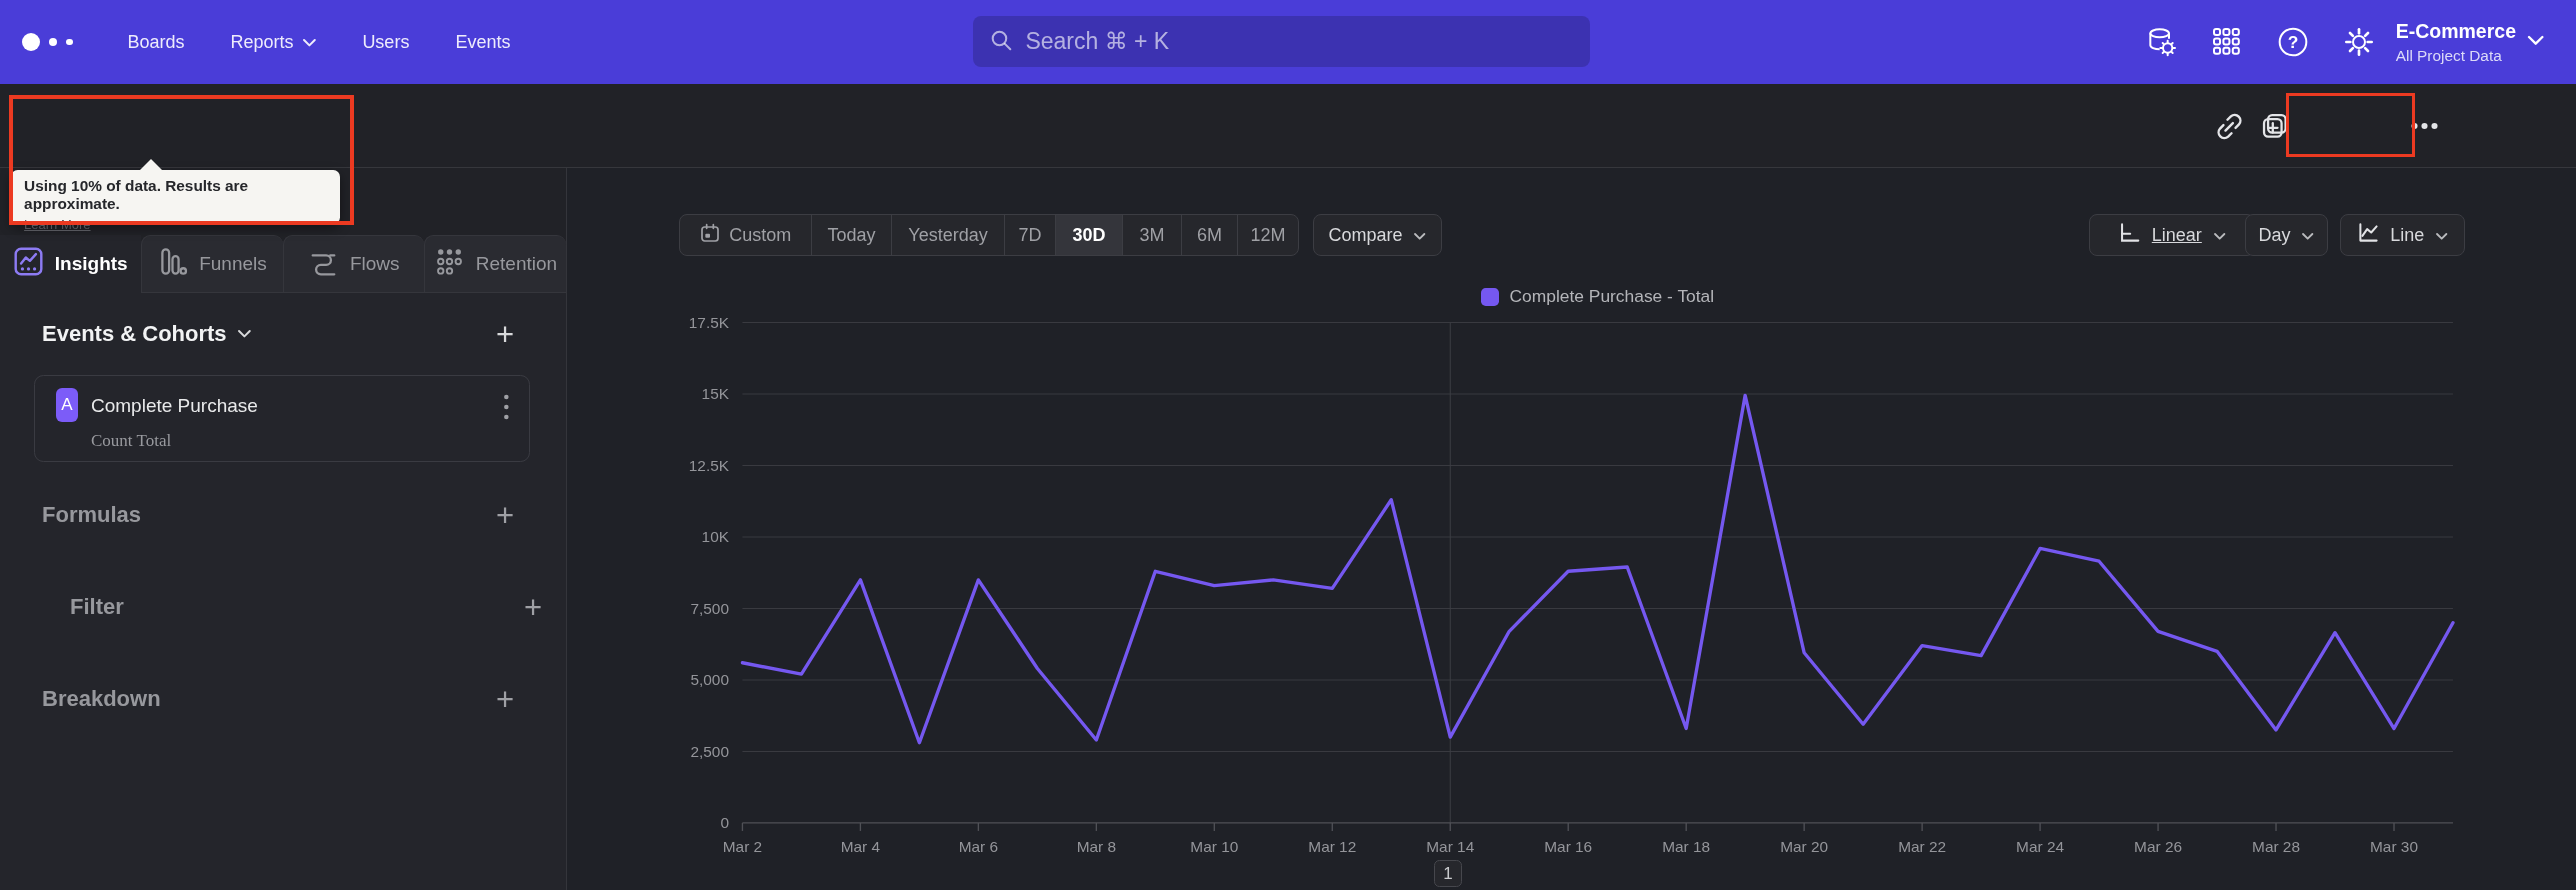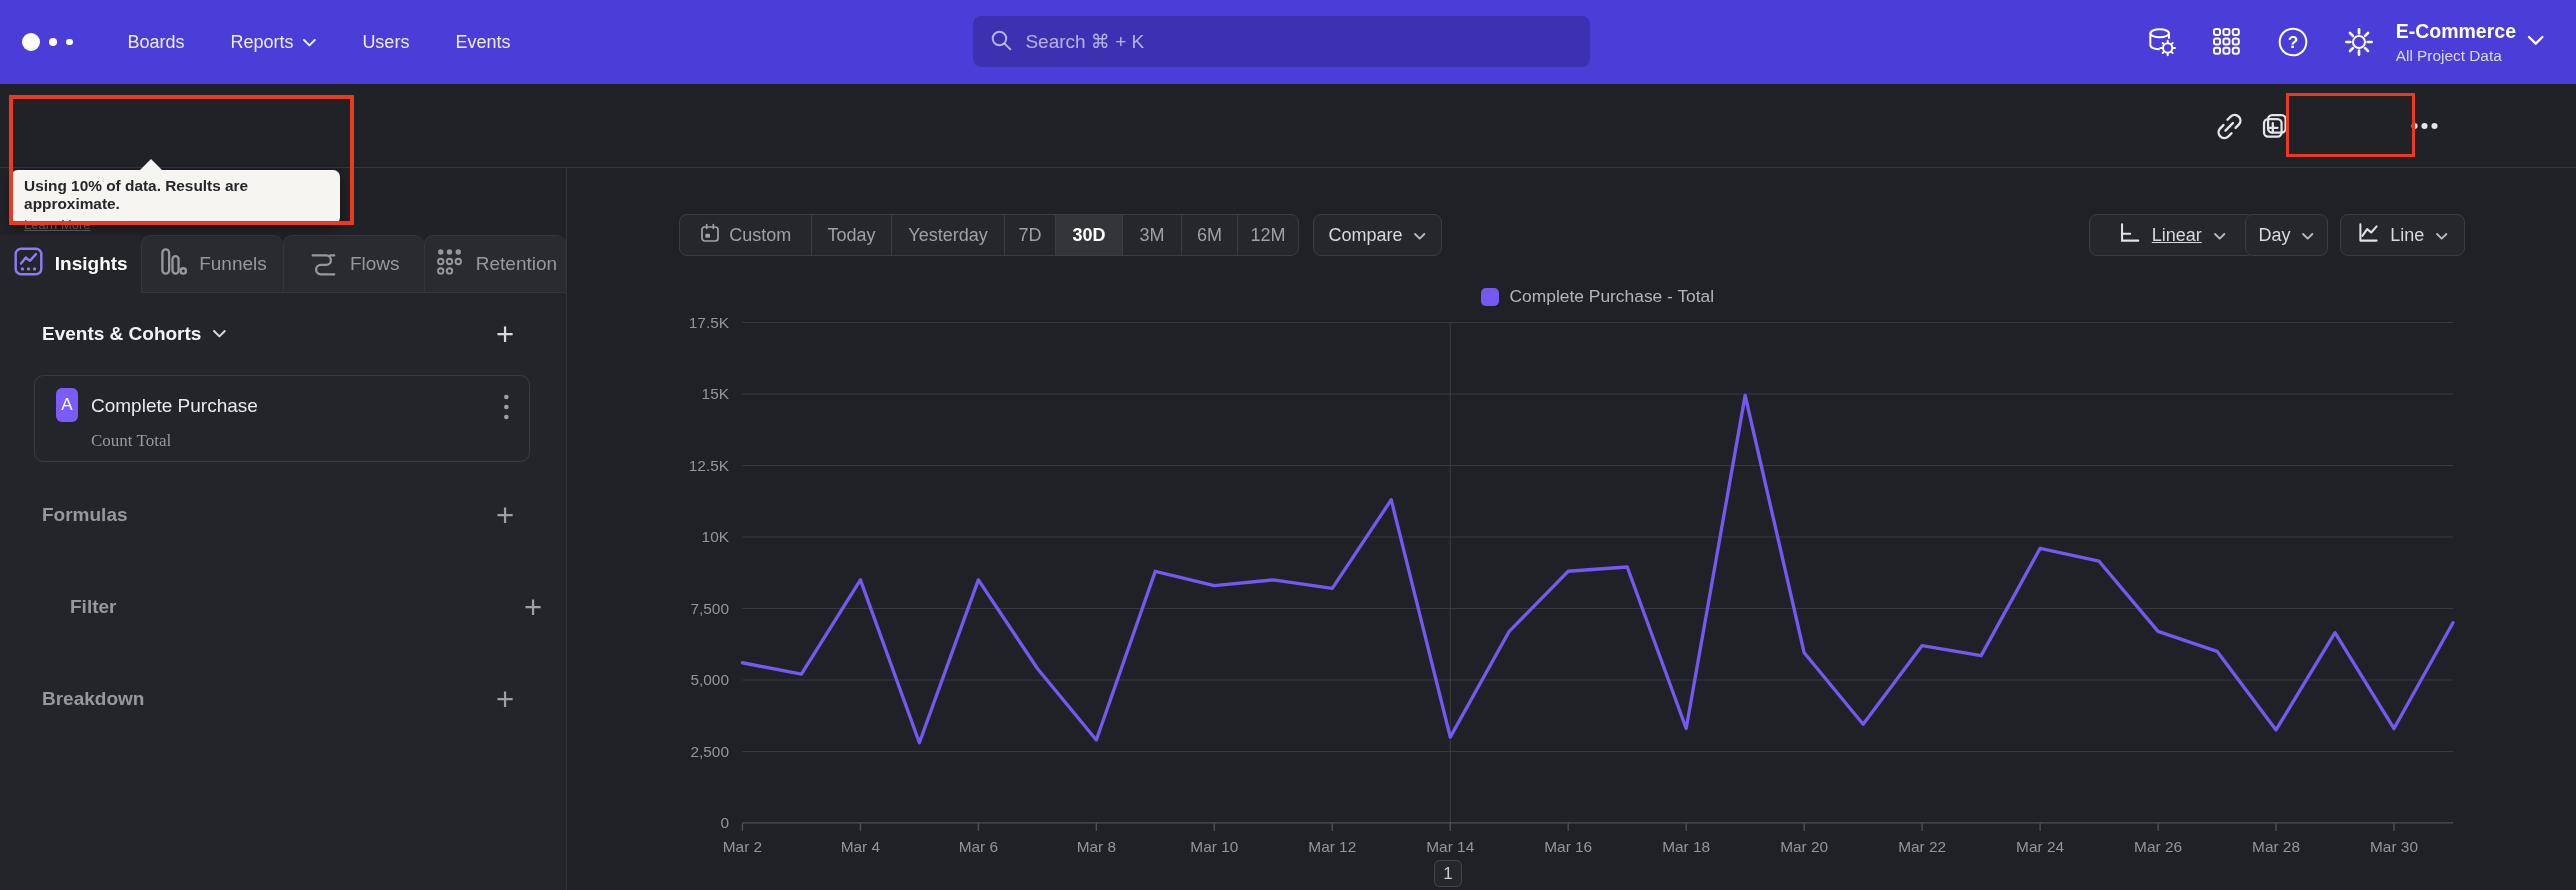--- a/index.html
+++ b/index.html
@@ -13,21 +13,21 @@
     background:#4a3dd8; display:flex; align-items:center; }
   .logo { display:flex; align-items:center; gap:9.4px; margin-left:21.5px; width:74px; }
   .logo .d1{width:18px;height:18px;border-radius:50%;background:#fff;}
   .logo .d2{width:8px;height:8px;border-radius:50%;background:#fff;}
   .logo .d3{width:6.7px;height:6.7px;border-radius:50%;background:#fff;}
   .nav-items { display:flex; align-items:center; gap:46px; margin-left:32px; }
   .nav-item { color:#eeecfc; font-size:18px; display:flex; align-items:center; gap:8px; cursor:default; }
   .chev { display:inline-block; }
   .searchbox { position:absolute; left:973px; top:16px; width:617px; height:51px;
     background:rgba(0,0,0,0.18); border-radius:8px; display:flex; align-items:center; padding:0 17.4px; gap:12px; }
-  .searchbox .ph { color:rgba(255,255,255,0.62); font-size:19px; }
+  .searchbox .ph { color:rgba(255,255,255,0.62); font-size:23px; }
   .nav-icon { width:32px; height:32px; display:flex; align-items:center; justify-content:center; color:#fff; } 
   .project { position:absolute; right:60px; top:0; height:84px; display:flex; flex-direction:column; justify-content:center; align-items:flex-start; }
   .project .pname { color:#ffffff; font-size:19.5px; font-weight:bold; }
   .project .psub  { color:#dcdaf8; font-size:15.4px; margin-top:4px; }
   .proj-chev { position:absolute; right:32px; top:35px; color:#fff; }
   .navicons { position:absolute; right:201px; top:0; height:84px; display:flex; align-items:center; gap:34px; }
   
   .bar2 { position:absolute; left:0; top:84px; width:2576px; height:84px;
     background:#212227; border-bottom:1.3px solid #36373c; }
   .rep-title { position:absolute; left:42px; top:113px; color:#ffffff; font-size:22px; font-weight:bold; }
@@ -46,21 +46,21 @@
   .sidebar { position:absolute; left:0; top:168px; width:567px; height:722px;
     background:#212227; border-right:1.3px solid #34353b; }
   .tabs { position:absolute; left:0; top:67px; width:100%; height:58px; display:flex; }
   .tab { flex:1; display:flex; align-items:center; justify-content:center; gap:10.7px;
     background:#2a2b31; border-bottom:1.3px solid #35363c; border-top:1.3px solid #35363c;
     border-radius:9.4px 9.4px 0 0; color:#97989d; font-size:19px;text-align:center; }
   .tab + .tab { border-left:1.3px solid #35363c; }
   .tab.active { background:#24252b; border-bottom:1.3px solid transparent; border-top:none; color:#ffffff; font-weight:bold; border-radius:0; }
   .panel { position:absolute; left:0; top:125px; width:566px; bottom:0; background:#24252b; }
   .sec-row { position:absolute; left:0; width:100%; height:40px; display:flex; align-items:center; }
-  .sec-row .lbl { margin-left:42px; font-size:19px; color:#97989d; font-weight:bold; }
+  .sec-row .lbl { margin-left:42px; font-size:22px; color:#97989d; font-weight:bold; }
   .sec-row .lbl.white { color:#f2f3f4; }
   .plus { position:absolute; right:52px; font-size:31px; font-weight:200; color:#9fa0a5; line-height:1; }
   .plus.bright { color:#d8d9db; }
   .evcard { position:absolute; left:34px; top:82px; width:496px; height:87px;
     border:1.3px solid #3a3b42; border-radius:9.4px; }
   .abadge { position:absolute; left:21px; top:12px; width:22px; height:34px; background:#7c5cf8; border-radius:6px;
     color:#fff; font-size:17px; display:flex; align-items:center; justify-content:center; }
   .evname { position:absolute; left:56px; top:19px; color:#e9eaeb; font-size:19px; }
   .evmetric { position:absolute; left:56px; top:55px; color:#98999e; font-size:17px;font-family:Liberation Serif, serif; }
   .kebab { position:absolute; right:19px; top:17.4px; color:#9fa0a5; }

